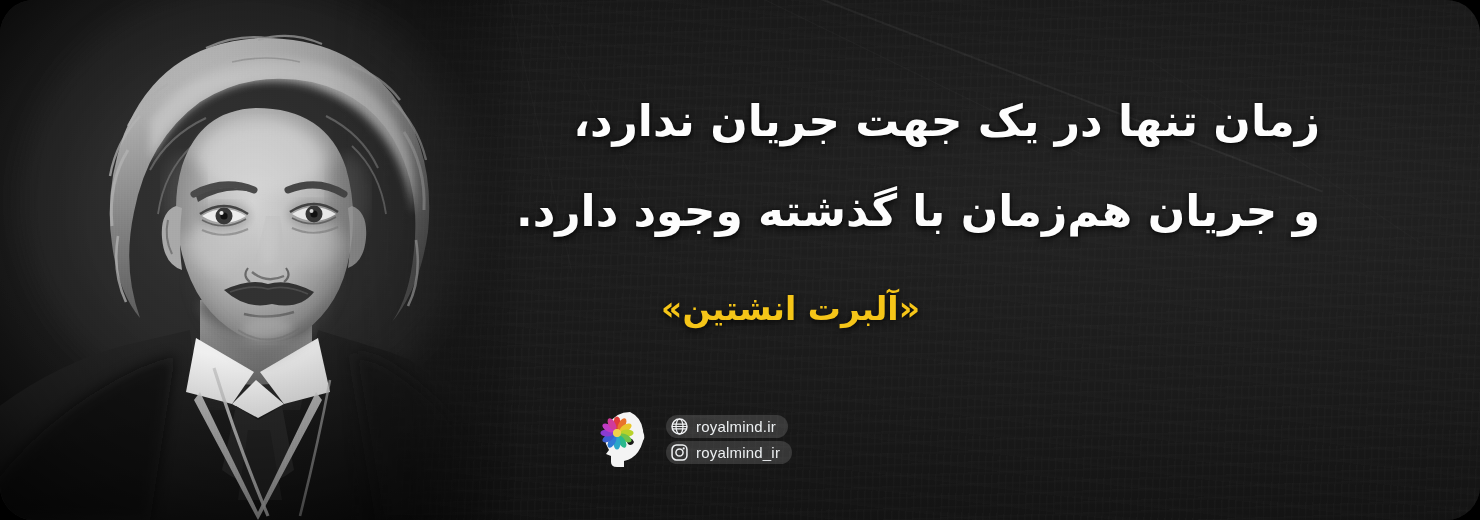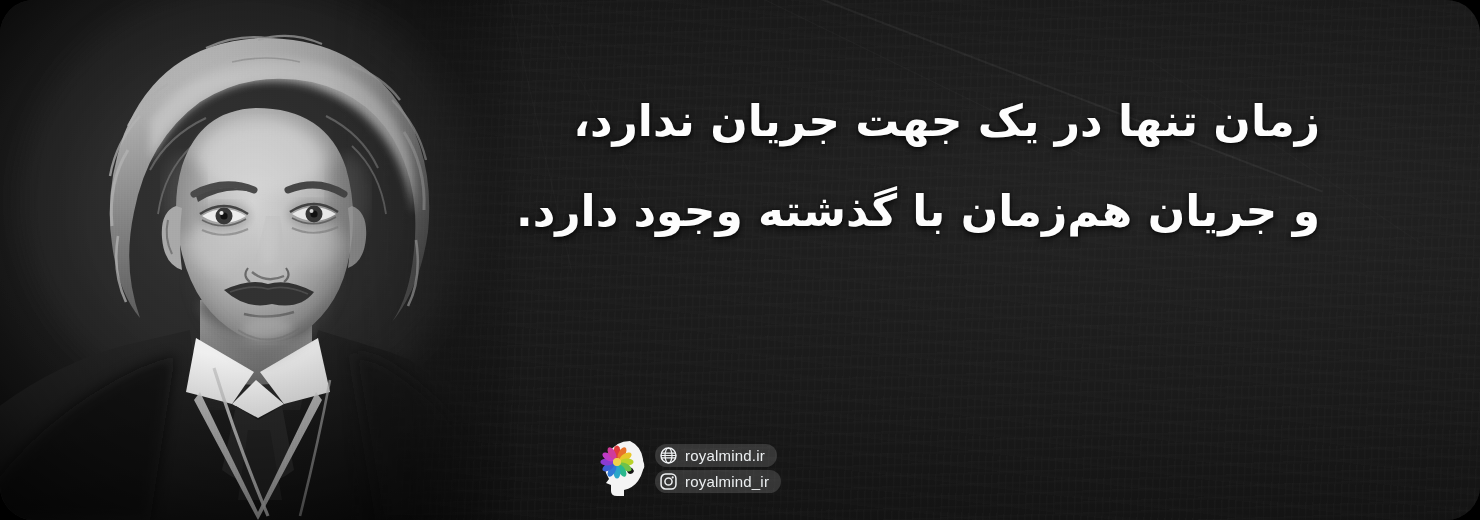--- a/index.html
+++ b/index.html
@@ -93,22 +93,22 @@
     font-size:33px;
     line-height:1;
     letter-spacing:.3px;
     text-shadow:0 2px 7px rgba(0,0,0,.85);
     white-space:nowrap;
   }
 
   
   .brand{
     position:absolute;
-    left:600px;top:437px;
-    display:flex;align-items:center;gap:9px;
+    left:600px;top:408px;
+    display:flex;align-items:center;gap:20px;
     direction:ltr;
   }
   .brand-logo{width:46px;height:62px;flex:0 0 auto;}
   .handles{display:flex;flex-direction:column;gap:3px;}
   .pill{
     display:flex;align-items:center;gap:7px;
     background:rgba(255,255,255,.14);
     border-radius:20px;
     padding:2px 12px 2px 4px;
     width:max-content;
@@ -293,20 +293,21 @@
     </svg>
     <div class="photo-vig"></div>
     <div class="photo-grain"></div>
   </div>
 
   <div class="quote">
     <p class="qline">زمان تنها در یک جهت جریان ندارد،</p>
     <p class="qline">و جریان هم‌زمان با گذشته وجود دارد.</p>
   </div>
 
+  <div class="attribution">«آلبرت انشتین»</div>
 
   <div class="brand">
 
     <svg class="brand-logo" viewBox="0 0 46 62" xmlns="http://www.w3.org/2000/svg" aria-hidden="true">
 
       <path d="M30 4 Q16 4 9 16 Q3 26 6 36 L9 42 L6 46 L11 48 L11 54 Q11 59 17 59 L24 59 L24 53
                Q33 51 38 44 Q45 34 43 22 Q41 9 30 4 Z
                M30 30 Q33 31 34 34 Q33 37 30 37 Q27 36 27 33 Q27 31 30 30 Z" fill="#f4f4f4"></path>
 
       <path d="M43 24 Q46 30 42 34 L39 33 Q42 29 40 24 Z" fill="#f4f4f4"></path>

